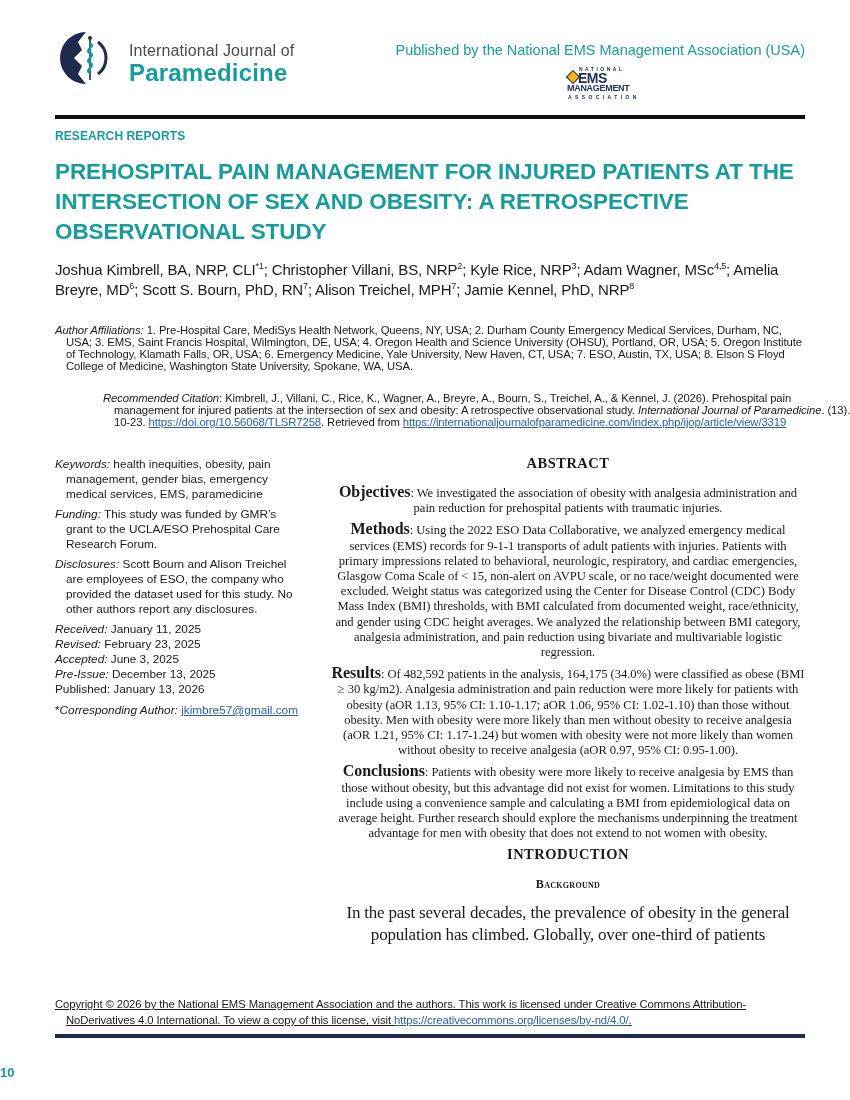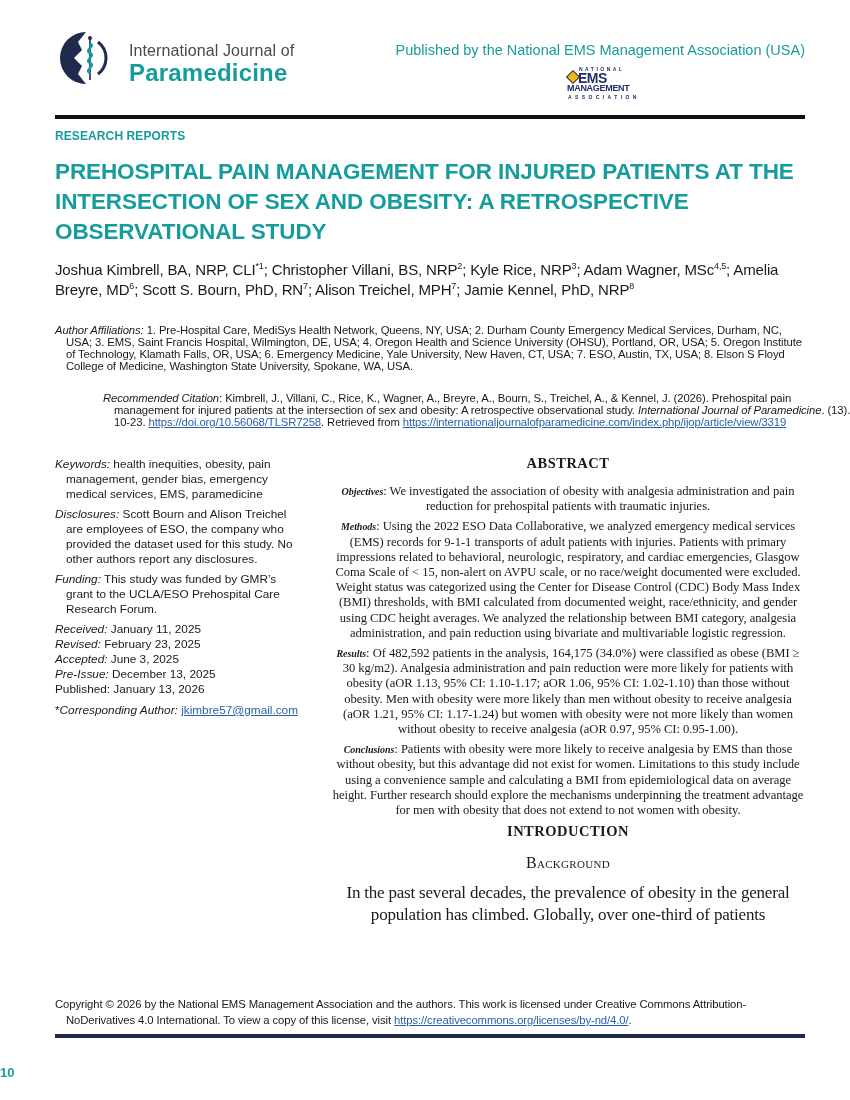--- a/index.html
+++ b/index.html
@@ -33,26 +33,26 @@
     a, .link { color: #2a5ea8; text-decoration: underline; }
 
     .side { position: absolute; left: 55px; top: 457px; width: 243px; font-size: 11.8px; line-height: 15px; color: #1a1a1a; }
     .side .para { padding-left: 11px; text-indent: -11px; margin-bottom: 5px; }
     .side .dates div { line-height: 15px; }
     .side .dates { margin-bottom: 6px; }
 
     .abstract { position: absolute; left: 330px; top: 455px; width: 476px; font-family: "Liberation Serif", serif; color: #1a1a1a; text-align: center; }
     .abs-heading { font-size: 14.5px; font-weight: bold; letter-spacing: 0.5px; margin-bottom: 12px; font-family: "Liberation Serif", serif; }
     .abs-para { font-size: 12.6px; line-height: 15.2px; margin-bottom: 5px; letter-spacing: -0.05px; }
-    .abs-para .lab { font-style: italic; font-weight: bold; font-size: 10px; margin-top: 47px; }
+    .abs-para .lab { font-weight: bold; font-size: 16px; margin-top: 47px; }
     .intro-heading { font-size: 14.5px; font-weight: bold; letter-spacing: 0.5px; margin-top: 5px; margin-bottom: 14px; }
-    .sub-heading { font-size: 16px; font-weight: normal; font-variant: small-caps; letter-spacing: 0.3px; margin-bottom: 10px; }
+    .sub-heading { font-size: 12px; font-weight: bold; font-variant: small-caps; letter-spacing: 0.3px; margin-bottom: 10px; }
     .body-text { font-size: 17px; line-height: 22px; letter-spacing: -0.2px; }
 
-    .copyright { position: absolute; left: 55px; top: 996px; width: 760px; font-size: 11.3px; line-height: 16px; padding-left: 11px; text-indent: -11px; color: #1a1a1a; letter-spacing: -0.1px; }
+    .copyright { position: absolute; left: 55px; top: 996px; width: 760px; font-size: 11.3px; line-height: 16px; padding-left: 11px; text-indent: -11px; color: #1a1a1a; letter-spacing: -0.1px; text-decoration: underline; }
     .bottom-rule { position: absolute; left: 55px; top: 1034px; width: 750px; height: 4px; background: #1f2a4d; }
     .page-num { position: absolute; left: 0; top: 1045px; width: 834px; text-align: left; font-size: 13px; font-weight: bold; color: #169c9c; margin-top: 20px; }
   </style>
 </head>
 <body>
 
 <div class="header">
   <svg class="logo" viewBox="0 0 60 60">
     <path d="M30 4 A26 26 0 1 0 30 56 L22 46 L26 38 L18 30 L26 22 L22 14 Z" fill="#1f2a4d"></path>
     <path d="M30 4 L30 4" stroke="#1f2a4d"></path>
@@ -88,24 +88,24 @@
 
 <div class="meta-block citation">
   <em>Recommended Citation</em><span>: Kimbrell, J., Villani, C., Rice, K., Wagner, A., Breyre, A., Bourn, S., Treichel, A., &amp; Kennel, J. (2026). Prehospital pain management for injured patients at the intersection of sex and obesity: A retrospective observational study. </span><em>International Journal of Paramedicine</em><span>. (13). 10-23. </span><a>https://doi.org/10.56068/TLSR7258</a><span>. Retrieved from </span><a>https://internationaljournalofparamedicine.com/index.php/ijop/article/view/3319</a>
 </div>
 
 <div class="side">
   <div class="para">
     <em>Keywords:</em><span> health inequities, obesity, pain management, gender bias, emergency medical services, EMS, paramedicine</span>
   </div>
   <div class="para">
-    <em>Disclosures:</em><span> Scott Bourn and Alison Treichel are employees of ESO, the company who provided the dataset used for this study. No other authors report any disclosures.</span>
+    <em>Funding:</em><span> This study was funded by GMR’s grant to the UCLA/ESO Prehospital Care Research Forum.</span>
   </div>
   <div class="para">
-    <em>Funding:</em><span> This study was funded by GMR’s grant to the UCLA/ESO Prehospital Care Research Forum.</span>
+    <em>Disclosures:</em><span> Scott Bourn and Alison Treichel are employees of ESO, the company who provided the dataset used for this study. No other authors report any disclosures.</span>
   </div>
   <div class="dates" id="dates">
       <div><em>Received:</em><span> January 11, 2025</span></div>
       <div><em>Revised:</em><span> February 23, 2025</span></div>
       <div><em>Accepted:</em><span> June 3, 2025</span></div>
       <div><em>Pre-Issue:</em><span> December 13, 2025</span></div>
       <div><span>Published:</span><span> January 13, 2026</span></div>
     </div>
   <div class="para">
     <span>*</span><em>Corresponding Author:</em> <a>jkimbre57@gmail.com</a>

